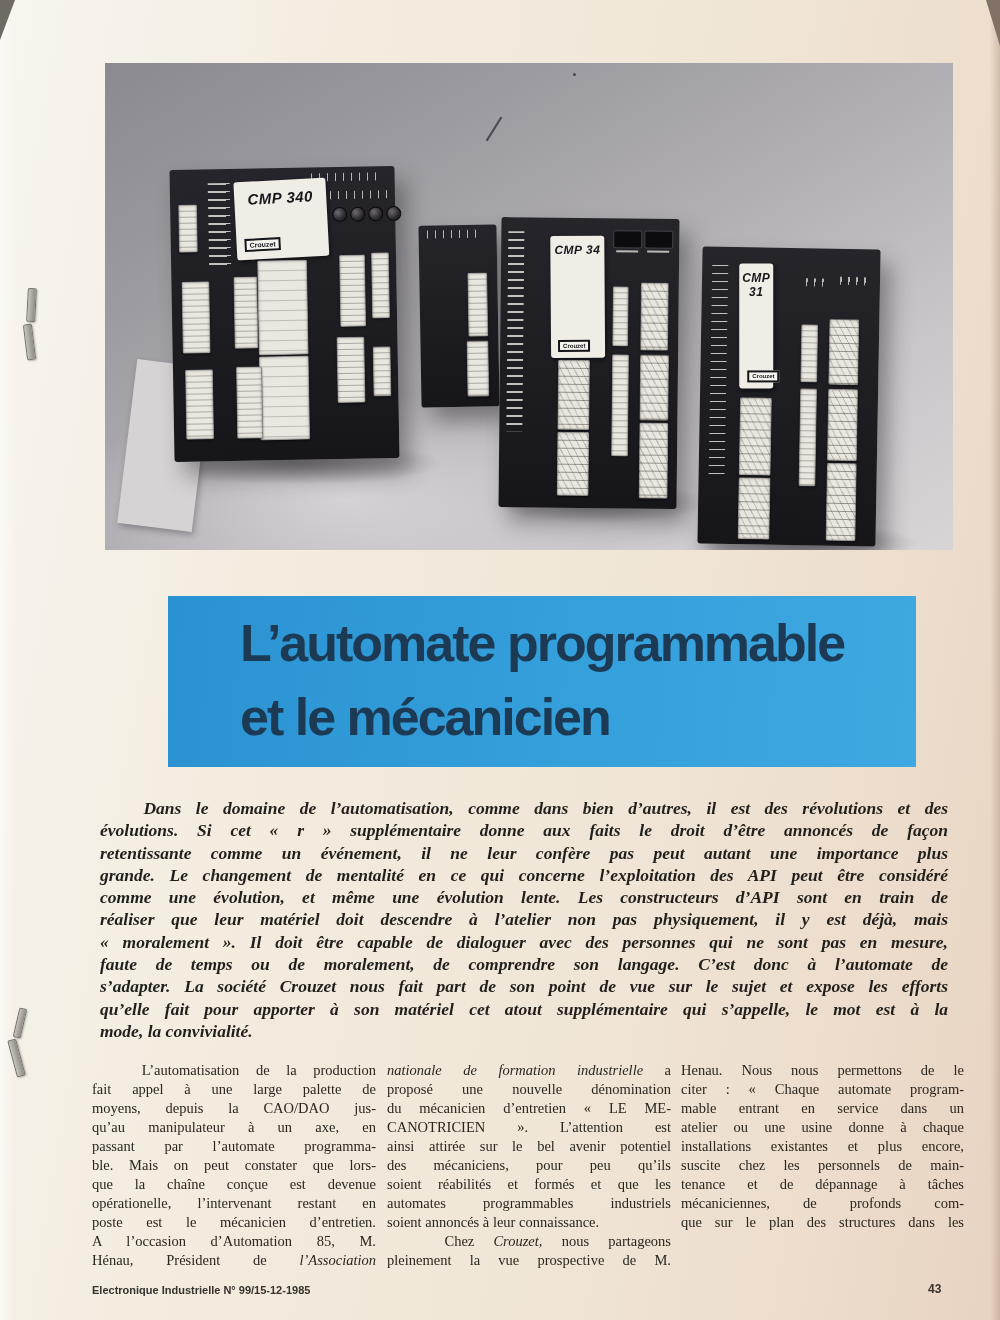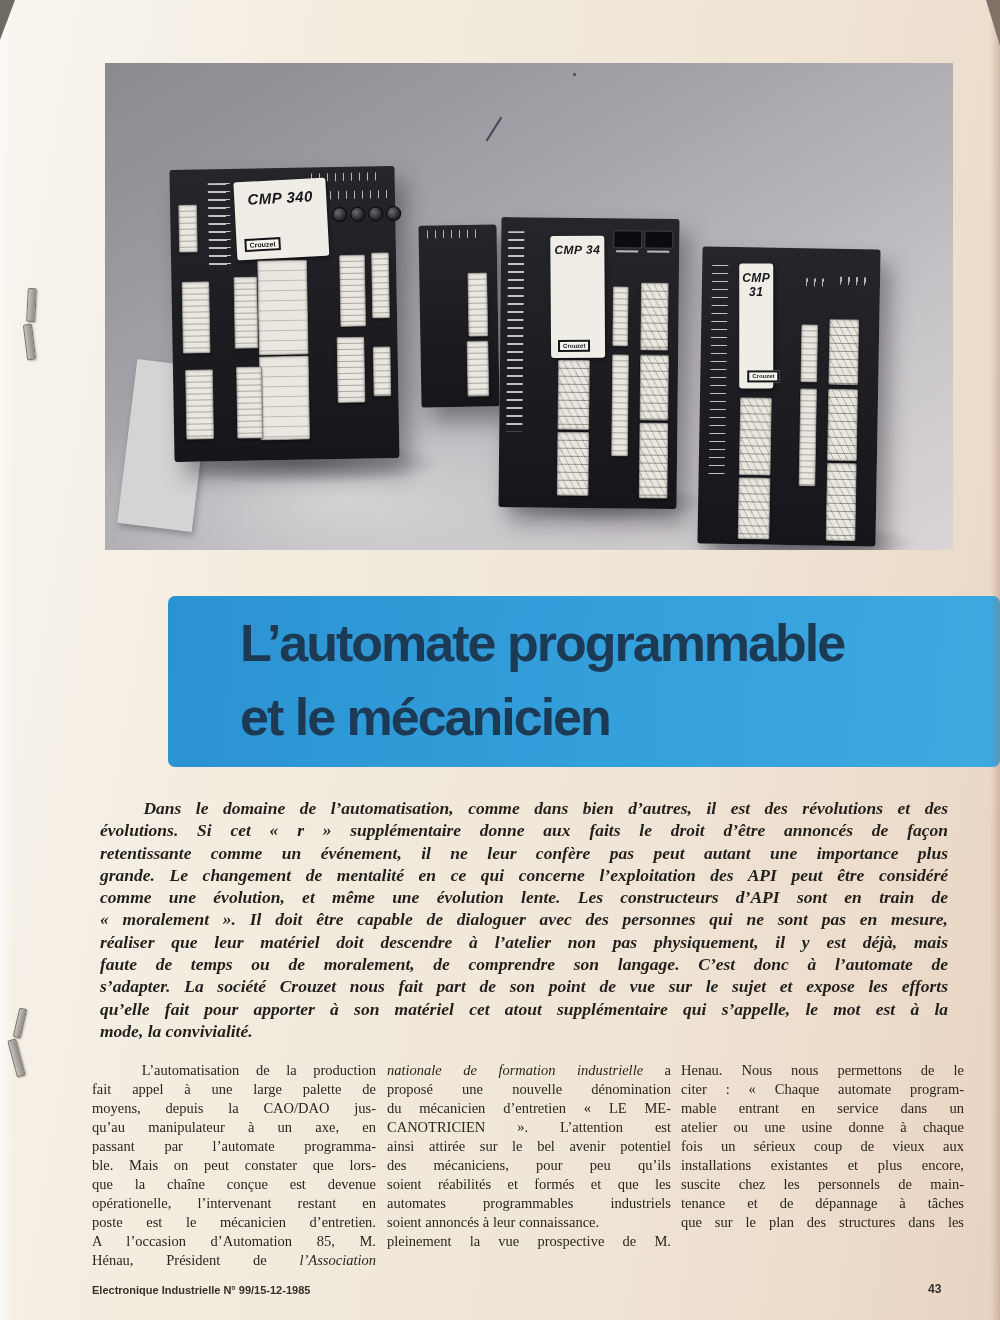--- a/index.html
+++ b/index.html
@@ -39,22 +39,22 @@
   .crz{position:absolute;font-family:"Liberation Sans",sans-serif;font-weight:bold;color:#15151a;
     border:2px solid #15151a;background:#f6f4ef;padding:0 3px;line-height:1.35;}
   .knob{position:absolute;width:13px;height:13px;border-radius:50%;border:1px solid #0a0a0d;
     background:radial-gradient(circle at 35% 35%,#6c6970,#2a282e 60%,#111014);}
   .slot{position:absolute;width:27px;height:16px;background:#0c0c10;border:1px solid #44434b;border-radius:2px;}
   .slot::after{content:"";position:absolute;left:2px;bottom:-5px;width:22px;height:2px;background:rgba(238,236,230,.75);}
   .topmarks{position:absolute;height:8px;background-image:repeating-linear-gradient(to right,rgba(232,230,225,.75) 0 1.5px,transparent 1.5px 8px);}
   .speck{position:absolute;background:#4b4a52;}
 
   
-  .banner{position:absolute;left:168px;top:596px;width:832px;height:171px;
-    background:linear-gradient(95deg,#2b92d1,#34a0dc 55%,#3ea8e1);border-radius:7px;}
+  .banner{position:absolute;left:168px;top:596px;width:748px;height:171px;
+    background:linear-gradient(95deg,#2b92d1,#34a0dc 55%,#3ea8e1);}
   .banner .tt{padding:10px 0 0 72px;font-family:"Liberation Sans",sans-serif;font-weight:bold;
     font-size:52px;line-height:74px;letter-spacing:-2px;color:#1d3a55;}
 
   
   .intro{position:absolute;left:100px;top:797px;width:848px;
     font-size:17.5px;line-height:22.3px;font-weight:bold;font-style:italic;color:#211f1b;}
   .col{position:absolute;top:1061px;width:284px;font-size:14.5px;line-height:19px;color:#29261f;}
   .col.c1{left:92px;} .col.c2{left:387px;} .col.c3{left:681px;width:283px;font-family:Liberation Serif, serif;}
   .tline{text-align:justify;text-align-last:justify;white-space:normal;}
   .tline.nj{text-align-last:left;}
@@ -159,22 +159,22 @@
       <div>et le mécanicien</div>
     </div>
   </div>
 
   <div class="intro">
       <div class="tline">&nbsp;&nbsp;&nbsp;Dans le domaine de l’automatisation, comme dans bien d’autres, il est des révolutions et des</div>
       <div class="tline">évolutions. Si cet « r » supplémentaire donne aux faits le droit d’être annoncés de façon</div>
       <div class="tline">retentissante comme un événement, il ne leur confère pas peut autant une importance plus</div>
       <div class="tline">grande. Le changement de mentalité en ce qui concerne l’exploitation des API peut être considéré</div>
       <div class="tline">comme une évolution, et même une évolution lente. Les constructeurs d’API sont en train de</div>
+      <div class="tline">réaliser que leur matériel doit descendre à l’atelier non pas physiquement, il y est déjà, mais</div>
       <div class="tline">« moralement ». Il doit être capable de dialoguer avec des personnes qui ne sont pas en mesure,</div>
-      <div class="tline">réaliser que leur matériel doit descendre à l’atelier non pas physiquement, il y est déjà, mais</div>
       <div class="tline">faute de temps ou de moralement, de comprendre son langage. C’est donc à l’automate de</div>
       <div class="tline">s’adapter. La société Crouzet nous fait part de son point de vue sur le sujet et expose les efforts</div>
       <div class="tline">qu’elle fait pour apporter à son matériel cet atout supplémentaire qui s’appelle, le mot est à la</div>
       <div class="tline nj">mode, la convivialité.</div>
     </div>
 
   <div class="col c1">
       <div class="tline">&nbsp;&nbsp;&nbsp;L’automatisation de la production</div>
       <div class="tline">fait appel à une large palette de</div>
       <div class="tline">moyens, depuis la CAO/DAO jus-</div>
@@ -190,30 +190,31 @@
   <div class="col c2">
       <div class="tline"><span class="it">nationale de formation industrielle</span><span> a</span></div>
       <div class="tline">proposé une nouvelle dénomination</div>
       <div class="tline">du mécanicien d’entretien « LE ME-</div>
       <div class="tline">CANOTRICIEN ». L’attention est</div>
       <div class="tline">ainsi attirée sur le bel avenir potentiel</div>
       <div class="tline">des mécaniciens, pour peu qu’ils</div>
       <div class="tline">soient réabilités et formés et que les</div>
       <div class="tline">automates programmables industriels</div>
       <div class="tline nj">soient annoncés à leur connaissance.</div>
+      <div class="tline"><span>&nbsp;&nbsp;&nbsp;Chez </span><span class="it">Crouzet,</span><span> nous partageons</span></div>
       <div class="tline">pleinement la vue prospective de M.</div>
     </div>
   <div class="col c3">
       <div class="tline">Henau. Nous nous permettons de le</div>
       <div class="tline">citer : « Chaque automate program-</div>
       <div class="tline">mable entrant en service dans un</div>
       <div class="tline">atelier ou une usine donne à chaque</div>
-      <div class="tline">fois un sérieux coup de vieux aux</div>
       <div class="tline">installations existantes et plus encore,</div>
       <div class="tline">suscite chez les personnels de main-</div>
       <div class="tline">tenance et de dépannage à tâches</div>
+      <div class="tline">mécaniciennes, de profonds com-</div>
       <div class="tline">que sur le plan des structures dans les</div>
     </div>
 
   <div class="footer fl">Electronique Industrielle N° 99/15-12-1985</div>
   <div class="footer fr">43</div>
 
 </div>
 
 </body></html>

